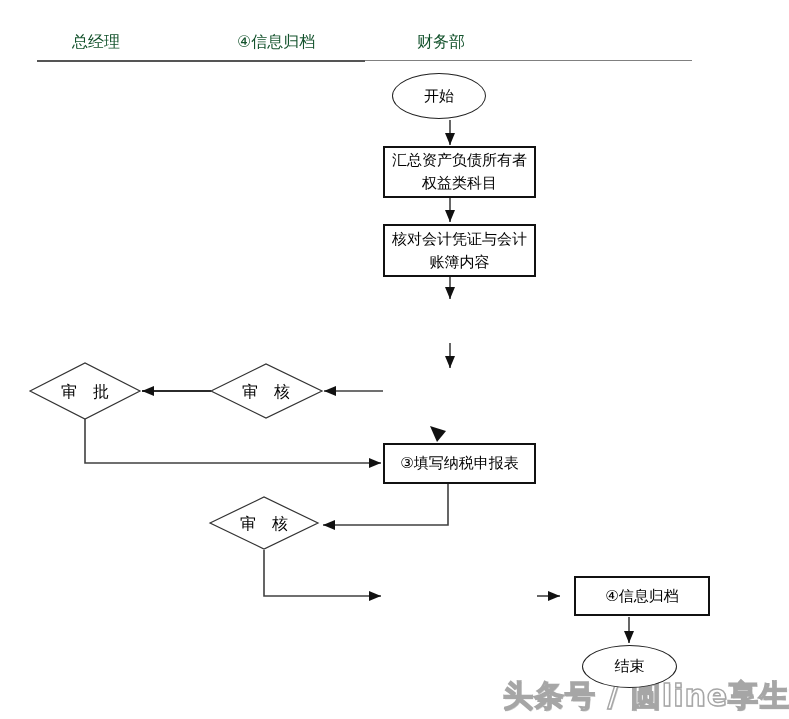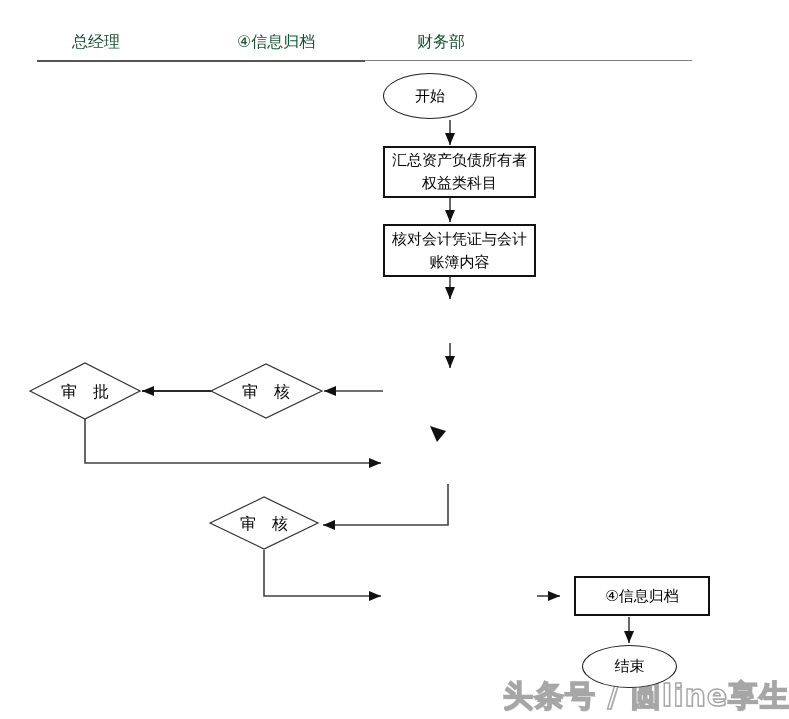--- a/index.html
+++ b/index.html
@@ -55,34 +55,37 @@
     <line x1="211" y1="391" x2="142" y2="391" stroke="#2b2b2b" stroke-width="2.2" marker-end="url(#arr)"></line>
     <polyline points="85,419 85,463 381,463" fill="none" stroke="#404040" stroke-width="1.6" marker-end="url(#arr)"></polyline>
     <polyline points="448,484 448,525 323,525" fill="none" stroke="#404040" stroke-width="1.6" marker-end="url(#arr)"></polyline>
     <polyline points="264,550 264,596 381,596" fill="none" stroke="#404040" stroke-width="1.6" marker-end="url(#arr)"></polyline>
     <line x1="537" y1="596" x2="560" y2="596" stroke="#404040" stroke-width="1.6" marker-end="url(#arr)"></line>
     <line x1="629" y1="617" x2="629" y2="643" stroke="#404040" stroke-width="1.6" marker-end="url(#arr)"></line>
 
     <polygon points="430,426 446,431 437,442" fill="#111"></polygon>
   </svg>
 
-  <div class="node oval" style="left:383px;top:73px;width:94px;height:46px">
+  <div class="node oval" style="left:392px;top:73px;width:94px;height:46px">
     <span>开始</span>
   </div>
 
   <div class="node rect" style="left:383px;top:146px;width:153px;height:52px">
     <span>汇总资产负债所有者权益类科目</span>
   </div>
 
   <div class="node rect" style="left:383px;top:224px;width:153px;height:53px">
     <span>核对会计凭证与会计账簿内容</span>
   </div>
 
 
 
+  <div class="node rect" style="left:383px;top:443px;width:153px;height:41px">
+    <span>③填写纳税申报表</span>
+  </div>
 
   <div class="dlabel" style="left:85px;top:392px">审　批</div>
   <div class="dlabel" style="left:266px;top:392px">审　核</div>
   <div class="dlabel" style="left:264px;top:524px">审　核</div>
 
 
   <div class="node rect" style="left:574px;top:576px;width:136px;height:40px">
     <span>④信息归档</span>
   </div>
 

